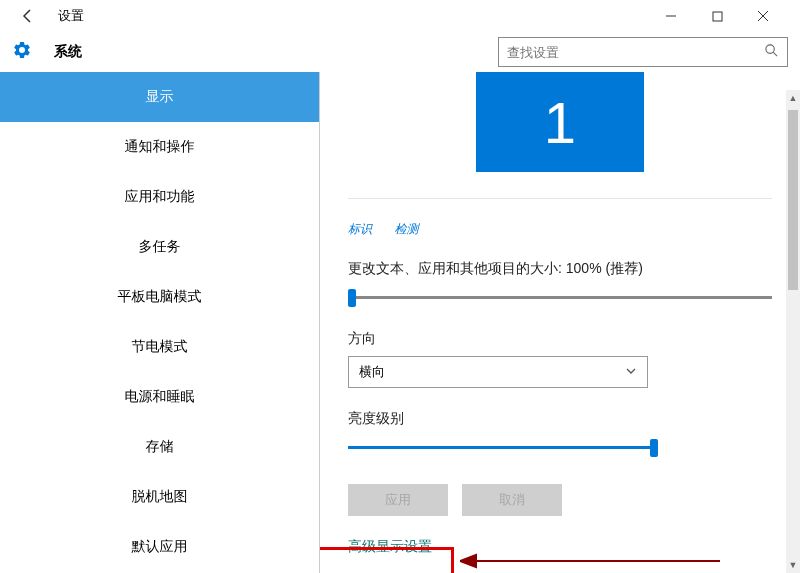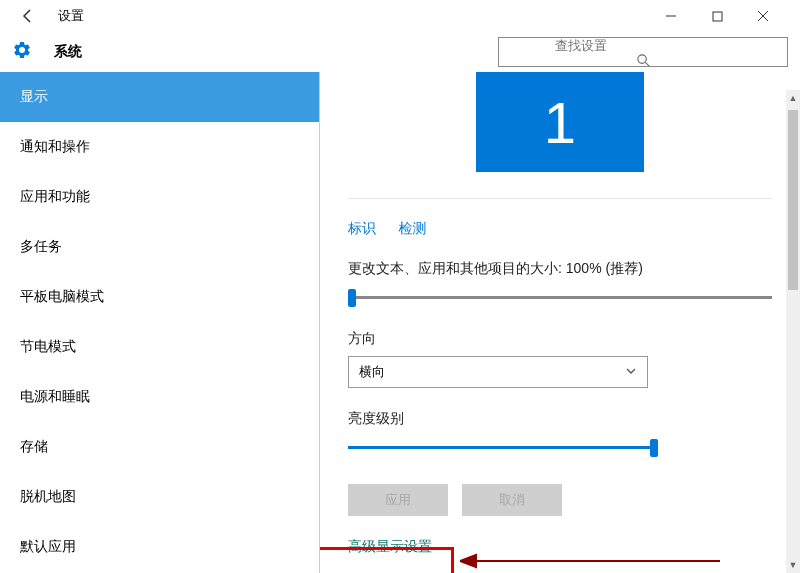--- a/index.html
+++ b/index.html
@@ -8,37 +8,37 @@
     .titlebar { height: 32px; display: flex; align-items: center; padding: 0 14px 0 12px; }
     .back-btn { width: 32px; height: 32px; display: flex; align-items: center; justify-content: center; cursor: pointer; }
     .titlebar-title { margin-left: 14px; font-size: 13px; }
     .win-controls { margin-left: auto; display: flex; }
     .win-btn { width: 46px; height: 32px; display: flex; align-items: center; justify-content: center; cursor: pointer; }
     
     .header-row { height: 40px; display: flex; align-items: center; padding: 0 12px; gap: 31px; }
     .gear-area { display: flex; align-items: center; }
     .gear-icon { color: #0078d7; }
     .section-title { margin-left: 22px; font-size: 14px; font-weight: 600; }
-    .search-wrap { margin-left: auto; width: 290px; height: 30px; border: 1px solid #888; display: flex; align-items: center; padding: 0 8px; flex-direction: column; }
+    .search-wrap { margin-left: auto; width: 290px; height: 30px; border: 1px solid #888; display: flex; align-items: center; padding: 0 8px; }
     .search-input { flex: 1; border: none; outline: none; font-size: 13px; color: #666; background: transparent; }
     .search-icon { color: #666; }
     
     .main { display: flex; height: calc(573px - 72px); }
     
     .sidebar { width: 320px; border-right: 1px solid #ccc; overflow: hidden; }
-    .sidebar-item { height: 50px; display: flex; align-items: center; padding: 0 20px; font-size: 14px; cursor: pointer; }
+    .sidebar-item { height: 50px; display: flex; align-items: center; padding: 0 20px; font-size: 14px; cursor: pointer; justify-content: center; }
     .sidebar-item.active { background: #3a9be0; color: #fff; }
     
     .content { flex: 1; padding: 0 28px 0 28px; overflow: hidden; position: relative; }
     
     .monitor-preview { margin: 0 auto; width: 168px; height: 100px; background: #0078d7; color: #fff; display: flex; align-items: center; justify-content: center; font-size: 58px; font-weight: 200; }
     .monitor-wrap { padding-bottom: 26px; border-bottom: 1px solid #e6e6e6; }
     
     .link-row { margin-top: 20px; }
-    .link { color: #0078d7; font-size: 14px; margin-right: 18px; cursor: pointer; }
+    .link { color: #0078d7; font-size: 12px; margin-right: 18px; cursor: pointer; font-style: italic; }
     
     .label { font-size: 14px; margin-top: 22px; color: #222; }
     
     .slider-row { margin-top: 10px; position: relative; height: 20px; }
     .slider-track { position: absolute; top: 8px; left: 0; right: 0; height: 3px; background: #888; }
     .slider-fill { position: absolute; top: 8px; left: 0; height: 3px; background: #0078d7; }
     .slider-thumb { position: absolute; top: 1px; width: 8px; height: 18px; background: #0078d7; border-radius: 2px; cursor: pointer; }
     
     .select-box { margin-top: 8px; width: 300px; height: 32px; border: 1px solid #999; display: flex; align-items: center; padding: 0 10px; font-size: 13px; cursor: pointer; justify-content: space-between; gap: 24px; }
     .chevron { color: #555; }

